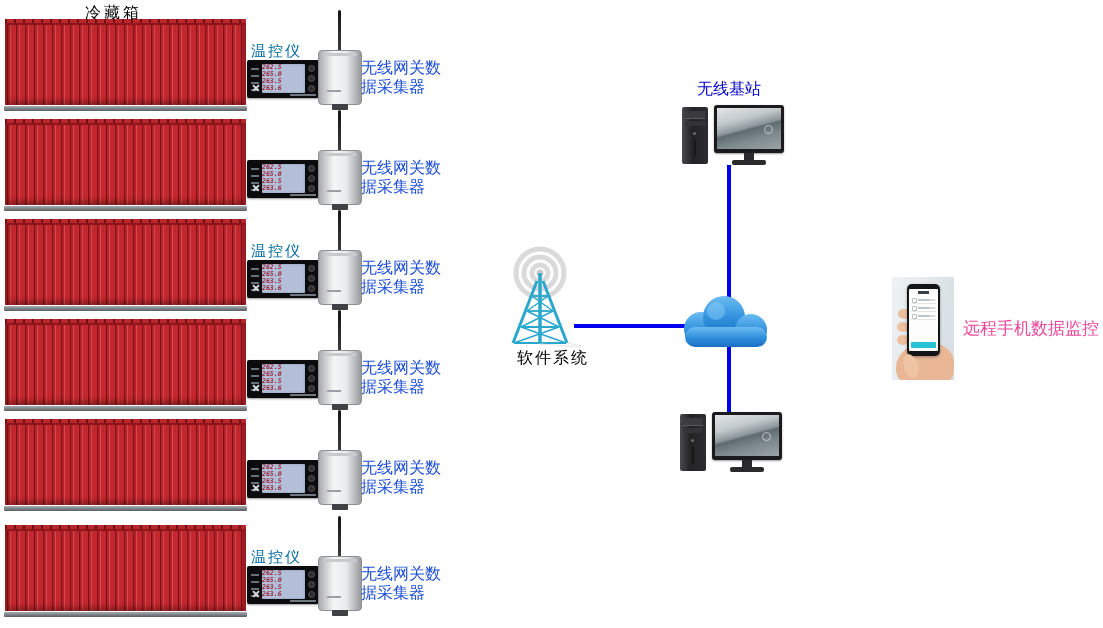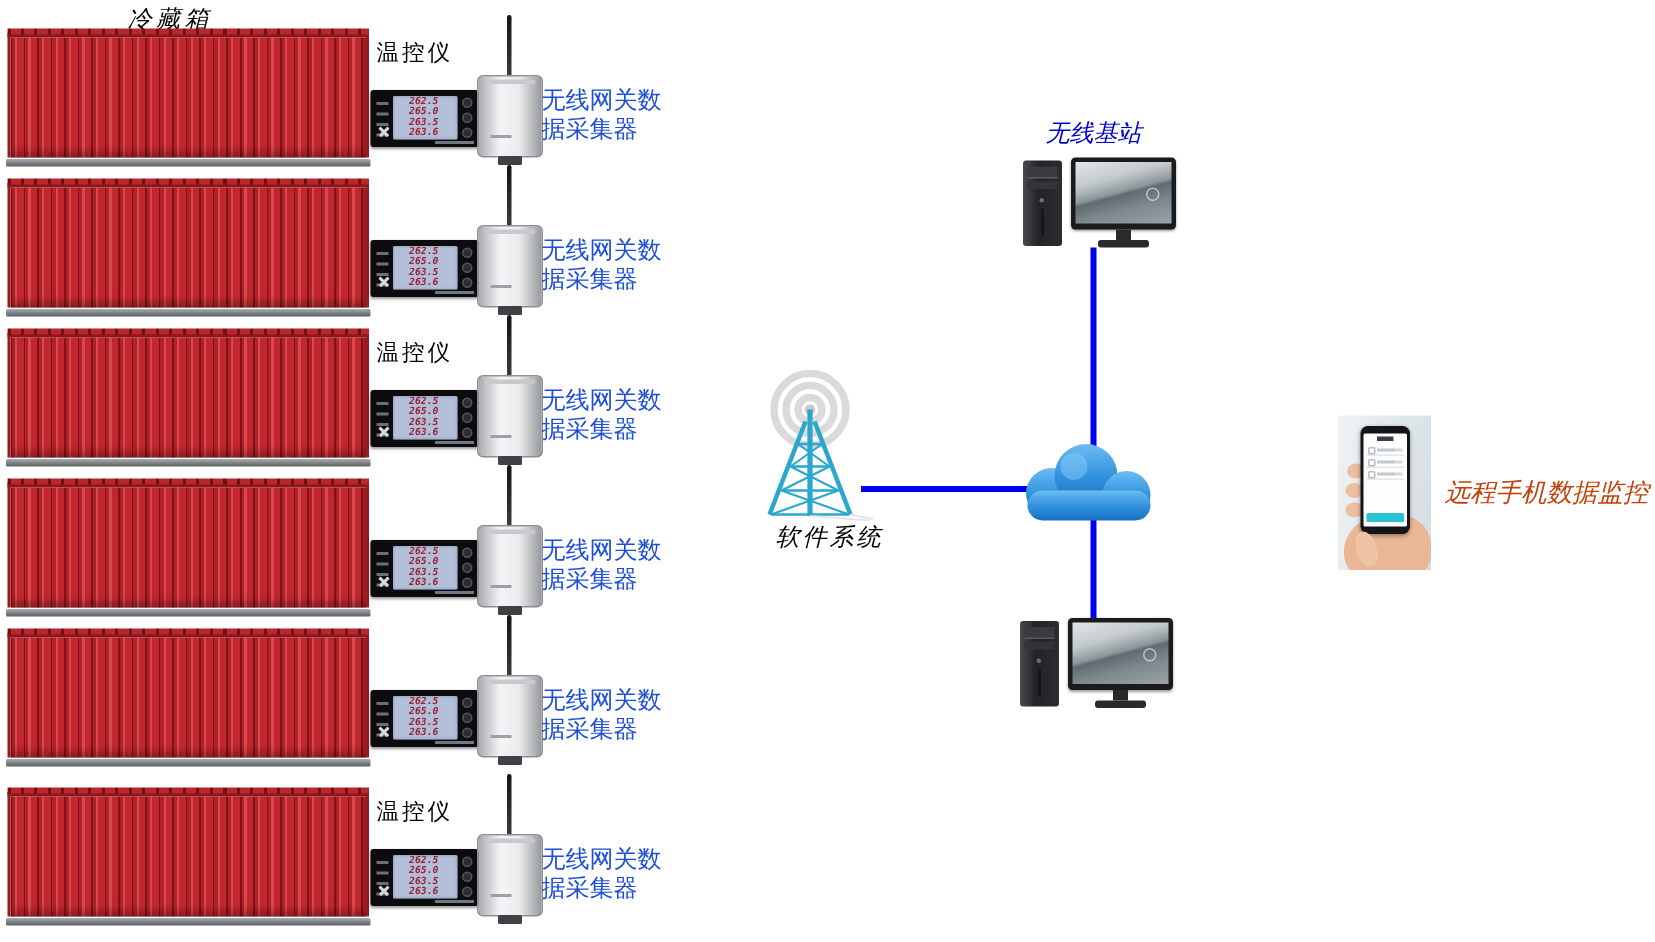--- a/index.html
+++ b/index.html
@@ -1,38 +1,38 @@
 <!DOCTYPE html>
 <html><head>
 <meta charset="utf-8">
 <style>
   html,body{margin:0;padding:0;background:#fff;}
   #stage{position:relative;width:1103px;height:628px;background:#fff;overflow:hidden;
          font-family:"Liberation Sans",sans-serif;color:#111;}
-  .abs{position:absolute;font-style:italic;}
+  .abs{position:absolute;}
 
   
   .row{position:absolute;left:5px;width:460px;height:96px;}
   .container-box{position:absolute;left:0;top:0;width:237px;height:80px;
     background:repeating-linear-gradient(90deg,#7f1317 0 1px,#b02228 1px 3px,#d8484e 3px 4.5px,#c1272d 4.5px 9px);
     border-top:3px solid #8c161b;border-left:2px solid #9a1a1f;border-right:2px solid #9a1a1f;
     box-shadow:inset 0 -4px 5px rgba(0,0,0,.28);}
   .container-box::before{content:"";position:absolute;left:-2px;right:-2px;top:-6px;height:4px;
     background:repeating-linear-gradient(90deg,#6e1014 0 2px,#b9262c 2px 9px);}
   .container-base{position:absolute;left:-3px;right:-3px;bottom:-6px;height:5px;
     background:linear-gradient(#a8adb1,#595d61);border-radius:1px;}
 
-  .controller-label{position:absolute;left:246px;top:4px;font-size:15px;letter-spacing:2px;color:#000000;}
+  .controller-label{position:absolute;left:246px;top:20px;font-size:15px;letter-spacing:2px;color:#0369a1;}
 
   .controller{position:absolute;left:242px;top:38px;width:72px;height:38px;
     background:#0c0c0f;border-radius:2px;box-shadow:0 1px 2px rgba(0,0,0,.4);}
   .lcd{position:absolute;left:15px;top:4px;width:43px;height:29px;background:#b3bfd9;
     border-radius:1px;box-shadow:inset 0 0 2px #7f8eae;}
   .lcd-row{height:7px;line-height:7px;font-size:6.5px;font-weight:bold;font-style:italic;
-    text-align:center;padding-right:2px;color:#9b2335;font-family:"DejaVu Sans Mono",monospace;}
+    text-align:left;padding-right:2px;color:#9b2335;font-family:"DejaVu Sans Mono",monospace;}
   .ch-bars{position:absolute;left:4px;top:8px;width:8px;}
   .ch-bars i{display:block;width:8px;height:2px;margin-bottom:5px;background:#6a7078;}
   .ctl-btn{position:absolute;right:4px;width:5px;height:5px;border-radius:50%;
     background:#2c2c31;border:1px solid #55555c;}
   .ctl-btn.b1{top:5px}.ctl-btn.b2{top:15px}.ctl-btn.b3{top:25px}
   .ctl-logo{position:absolute;left:5px;bottom:6px;width:8px;height:8px;}
   .ctl-logo::before,.ctl-logo::after{content:"";position:absolute;left:0;top:3px;width:8px;height:1.5px;
     background:#d5d8dd;}
   .ctl-logo::before{transform:rotate(45deg);} .ctl-logo::after{transform:rotate(-45deg);}
   .ctl-url{position:absolute;right:3px;bottom:2px;width:26px;height:2px;background:#8a94a0;opacity:.8;}
@@ -95,21 +95,21 @@
   .phone-screen{position:absolute;left:2px;right:2px;top:5px;bottom:5px;background:#fdfdfd;border-radius:1px;}
   .ps-head{position:absolute;left:9px;top:2px;width:11px;height:2.5px;background:#3a3f45;}
   .ps-row{position:absolute;left:2px;right:2px;height:7px;border-bottom:1px solid #e3e5e7;}
   .ps-row i{position:absolute;left:1px;top:2px;width:3px;height:3px;border:1px solid #b9bec3;border-radius:1px;}
   .ps-row b{position:absolute;left:7px;top:3px;width:12px;height:1.5px;background:#c2c7cb;}
   .ps-row s{position:absolute;right:1px;top:3px;width:5px;height:1.5px;background:#d3d7da;}
   .r1{top:7px}.r2{top:15px}.r3{top:23px}
   .ps-btn{position:absolute;left:2px;right:2px;bottom:3px;height:6px;background:#27c2d4;border-radius:1px;}
   .thumb{position:absolute;left:12px;bottom:2px;width:14px;height:24px;background:#efc4a4;
     border-radius:50%;transform:rotate(-18deg);}
-  .phone-label{left:963px;top:317px;font-size:17px;color:#c2410c;}
+  .phone-label{left:963px;top:317px;font-size:17px;color:#ec4899;}
 </style>
 </head>
 <body>
 
 <div id="stage">
 
   <div class="abs cold-label">冷藏箱</div>
 
   <div class="line line-h"></div>
   <div class="line line-v1"></div>

